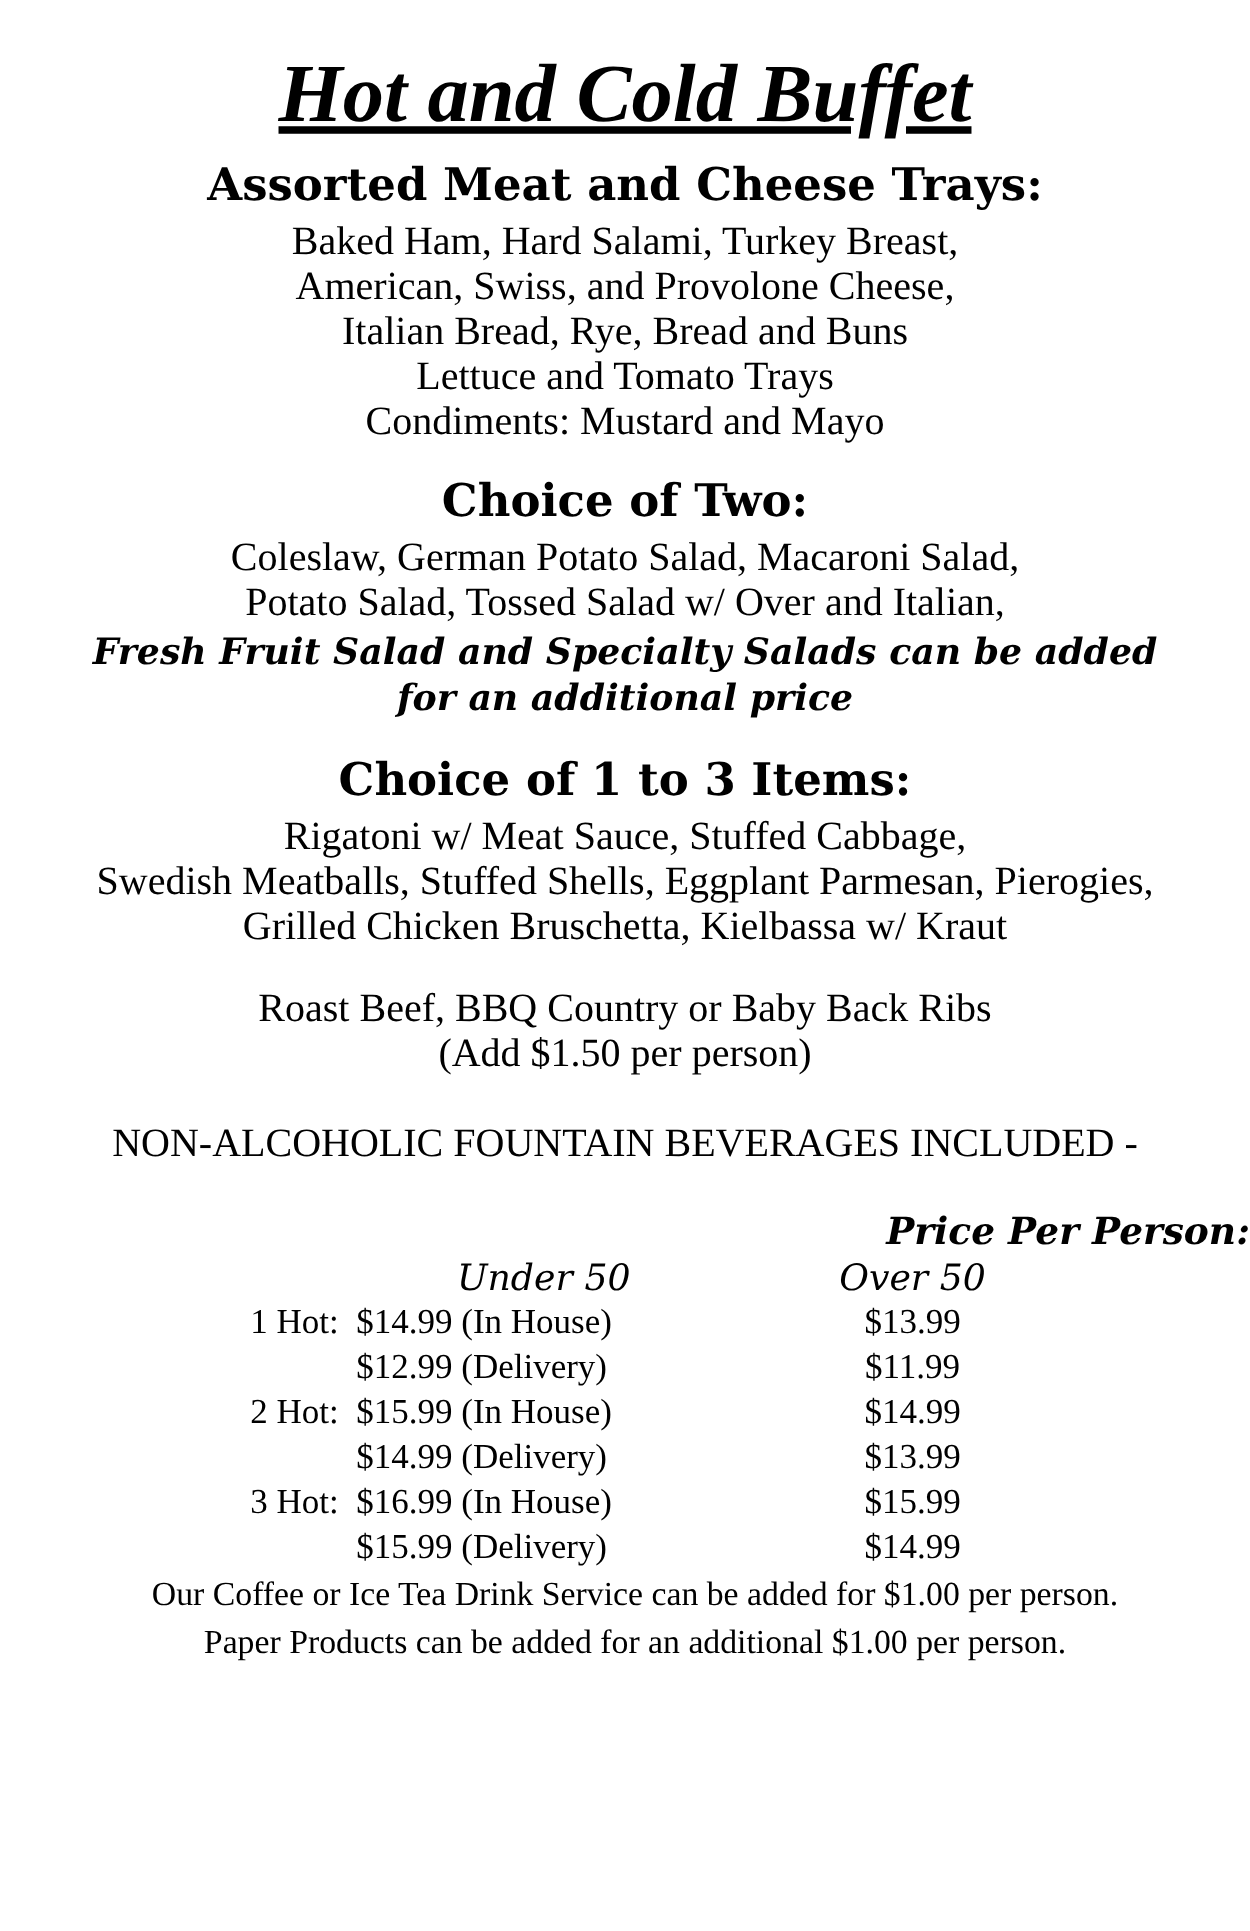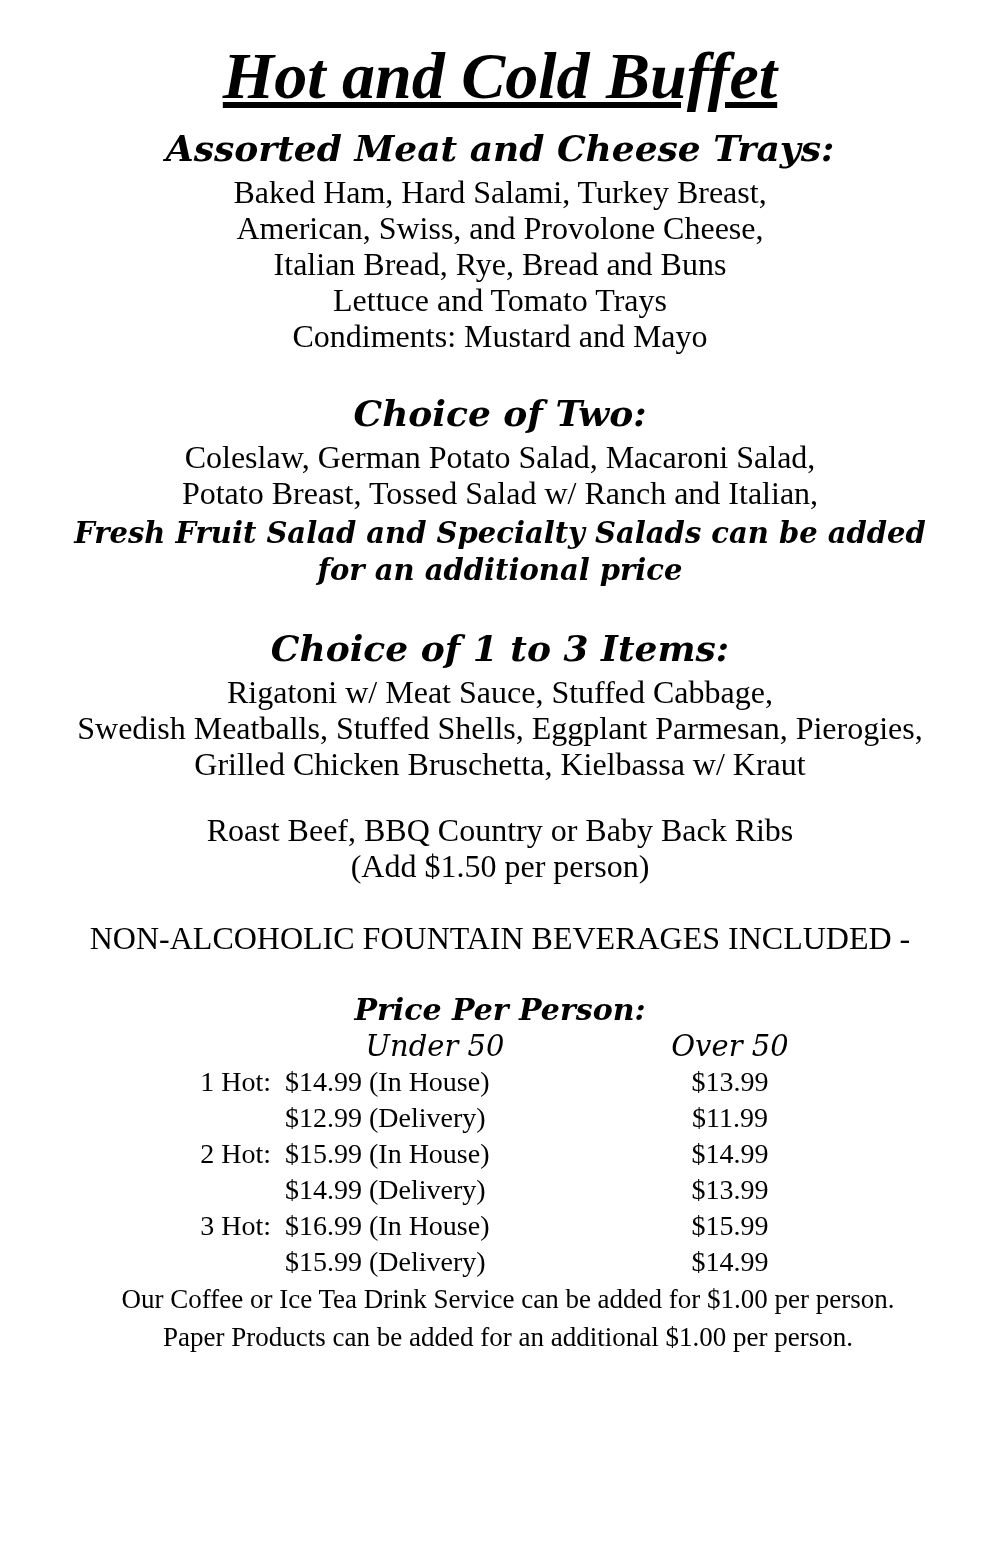--- a/index.html
+++ b/index.html
@@ -22,27 +22,26 @@
     font-family: Liberation Serif, serif;
     font-style: italic;
     font-weight: bold;
     font-size: 66px;
     line-height: 1.1;
     text-decoration: underline;
     margin-bottom: 14px;
   }
   .h-script {
     font-family: "DejaVu Serif", serif;
-    font-style: italic;
     font-weight: bold;
     font-size: 36px;
     line-height: 1.2;
     margin-bottom: 4px;
   }
-  .mt-section { margin-top: 38px; }
+  .mt-section { margin-top: 26px; }
   .line {
     font-size: 32px;
     line-height: 36px;
   }
   .note {
     font-family: "DejaVu Serif", serif;
     font-style: italic;
     font-weight: bold;
     font-size: 29px;
     line-height: 37px;
@@ -51,20 +50,21 @@
   .note + .note { margin-top: 0; }
   .extra-block { margin-top: 30px; }
   .bev-block { margin-top: 36px; }
   .price-heading {
     font-family: "DejaVu Serif", serif;
     font-style: italic;
     font-weight: bold;
     font-size: 30px;
     line-height: 36px;
     margin-top: 36px;
+    text-align: right;
   }
   table.price-table {
     border-collapse: collapse;
     margin: 0 auto;
   }
   table.price-table th {
     font-family: "DejaVu Serif", serif;
     font-style: italic;
     font-weight: normal;
     font-size: 29px;
@@ -109,21 +109,21 @@
     <p class="line">Baked Ham, Hard Salami, Turkey Breast,</p>
     <p class="line">American, Swiss, and Provolone Cheese,</p>
     <p class="line">Italian Bread, Rye, Bread and Buns</p>
     <p class="line">Lettuce and Tomato Trays</p>
     <p class="line">Condiments: Mustard and Mayo</p>
   </section>
 
   <section>
     <h2 class="h-script mt-section">Choice of Two:</h2>
     <p class="line">Coleslaw, German Potato Salad, Macaroni Salad,</p>
-    <p class="line">Potato Breast, Tossed Salad w/ Ranch and Italian,</p>
+    <p class="line">Potato Salad, Tossed Salad w/ Over and Italian,</p>
     <p class="note">Fresh Fruit Salad and Specialty Salads can be added</p>
     <p class="note">for an additional price</p>
   </section>
 
   <section>
     <h2 class="h-script mt-section">Choice of 1 to 3 Items:</h2>
     <p class="line">Rigatoni w/ Meat Sauce, Stuffed Cabbage,</p>
     <p class="line">Swedish Meatballs, Stuffed Shells, Eggplant Parmesan, Pierogies,</p>
     <p class="line">Grilled Chicken Bruschetta, Kielbassa w/ Kraut</p>
     <div class="extra-block">

